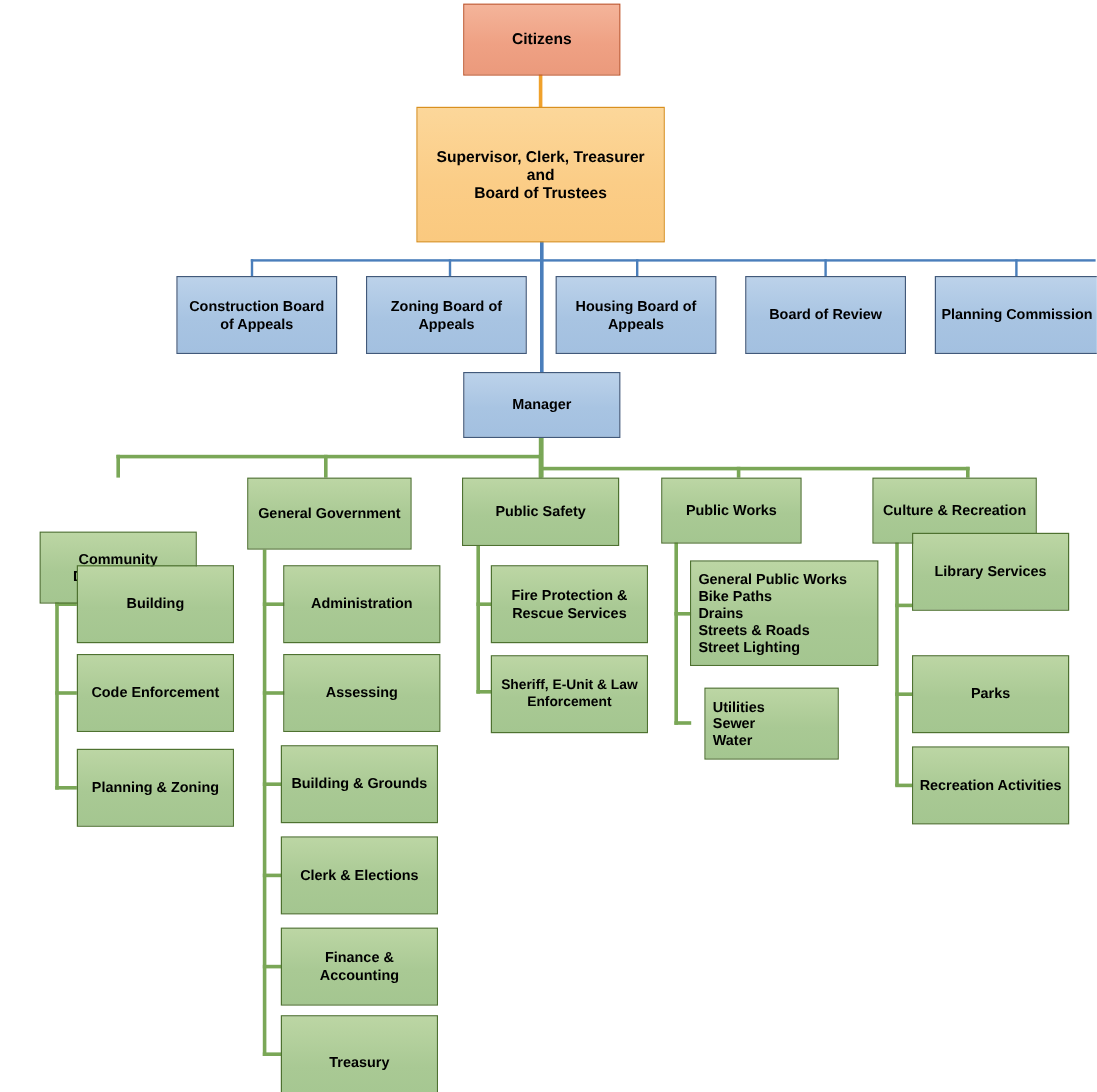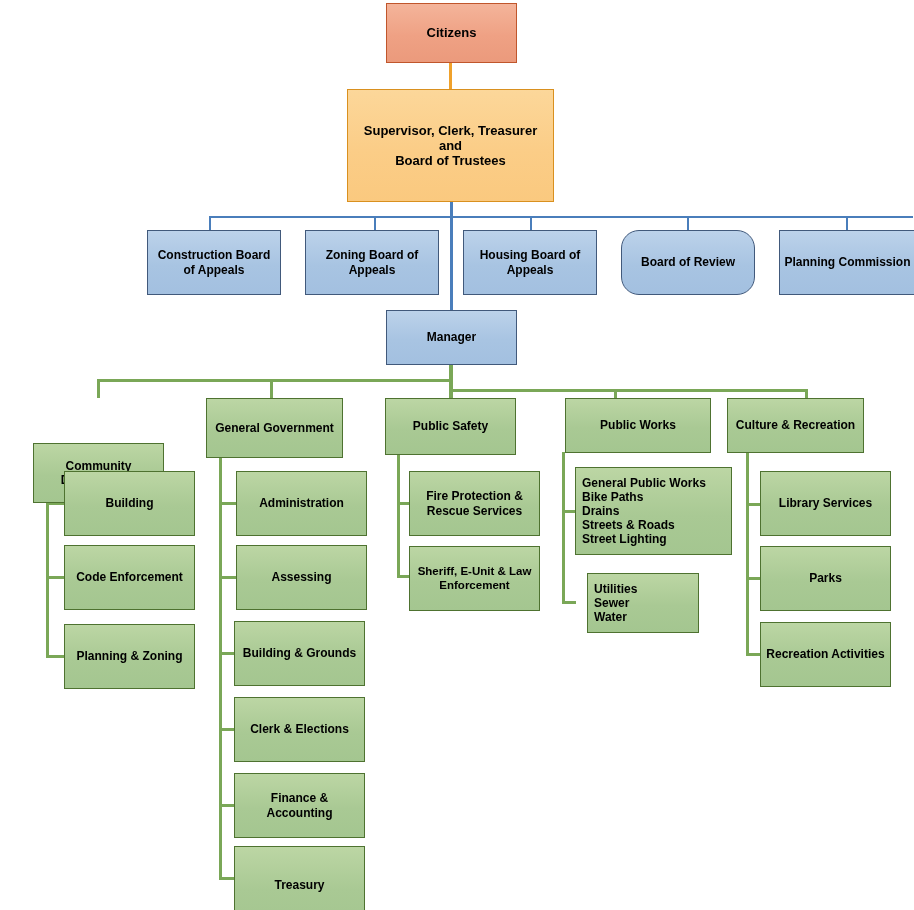--- a/index.html
+++ b/index.html
@@ -139,42 +139,42 @@
 of Appeals</span>
   </div>
   <div class="node n-board fs12" style="left:305px; top:230px; width:134px; height:65px;">
     <span class="lbl">Zoning Board of
 Appeals</span>
   </div>
   <div class="node n-board fs12" style="left:463px; top:230px; width:134px; height:65px;">
     <span class="lbl">Housing Board of
 Appeals</span>
   </div>
-  <div class="node n-board fs12" style="left:621px; top:230px; width:134px; height:65px;border-radius:18px;">
+  <div class="node n-board fs12" style="left:621px; top:230px; width:134px; height:65px;">
     <span class="lbl">Board of Review</span>
   </div>
   <div class="node n-board fs12" style="left:779px; top:230px; width:137px; height:65px;">
     <span class="lbl">Planning Commission</span>
   </div>
 
   <div class="node n-board fs12" style="left:386px; top:310px; width:131px; height:55px;">
     <span class="lbl">Manager</span>
   </div>
 
   <div class="node n-dept fs12" style="left:33px; top:398px; width:131px; height:60px;margin-top:45px;">
     <span class="lbl">Community
 Development</span>
   </div>
   <div class="node n-dept fs12" style="left:206px; top:398px; width:137px; height:60px;">
     <span class="lbl">General Government</span>
   </div>
   <div class="node n-dept fs12" style="left:385px; top:398px; width:131px; height:57px;">
     <span class="lbl">Public Safety</span>
   </div>
-  <div class="node n-dept fs12" style="left:551px; top:398px; width:146px; height:55px;margin-left:14px;">
+  <div class="node n-dept fs12" style="left:551px; top:398px; width:117px; height:55px;">
     <span class="lbl">Public Works</span>
   </div>
   <div class="node n-dept fs12" style="left:727px; top:398px; width:137px; height:55px;">
     <span class="lbl">Culture &amp; Recreation</span>
   </div>
 
   <div class="node n-sub fs12" style="left:64px; top:471px; width:131px; height:65px;">
     <span class="lbl">Building</span>
   </div>
   <div class="node n-sub fs12" style="left:64px; top:545px; width:131px; height:65px;">
@@ -219,21 +219,21 @@
       Drains
       Streets &amp; Roads
       Street Lighting</span>
   </div>
   <div class="node n-sub left-align fs12" style="left:575px; top:573px; width:112px; height:60px;margin-left:12px;">
     <span class="lbl">Utilities
       Sewer
       Water</span>
   </div>
 
-  <div class="node n-sub fs12" style="left:760px; top:471px; width:131px; height:65px;">
+  <div class="node n-sub fs12" style="left:760px; top:444px; width:131px; height:65px;">
     <span class="lbl">Library Services</span>
   </div>
   <div class="node n-sub fs12" style="left:760px; top:622px; width:131px; height:65px;">
     <span class="lbl">Recreation Activities</span>
   </div>
   <div class="node n-sub fs12" style="left:760px; top:546px; width:131px; height:65px;">
     <span class="lbl">Parks</span>
   </div>
 
 </div>

